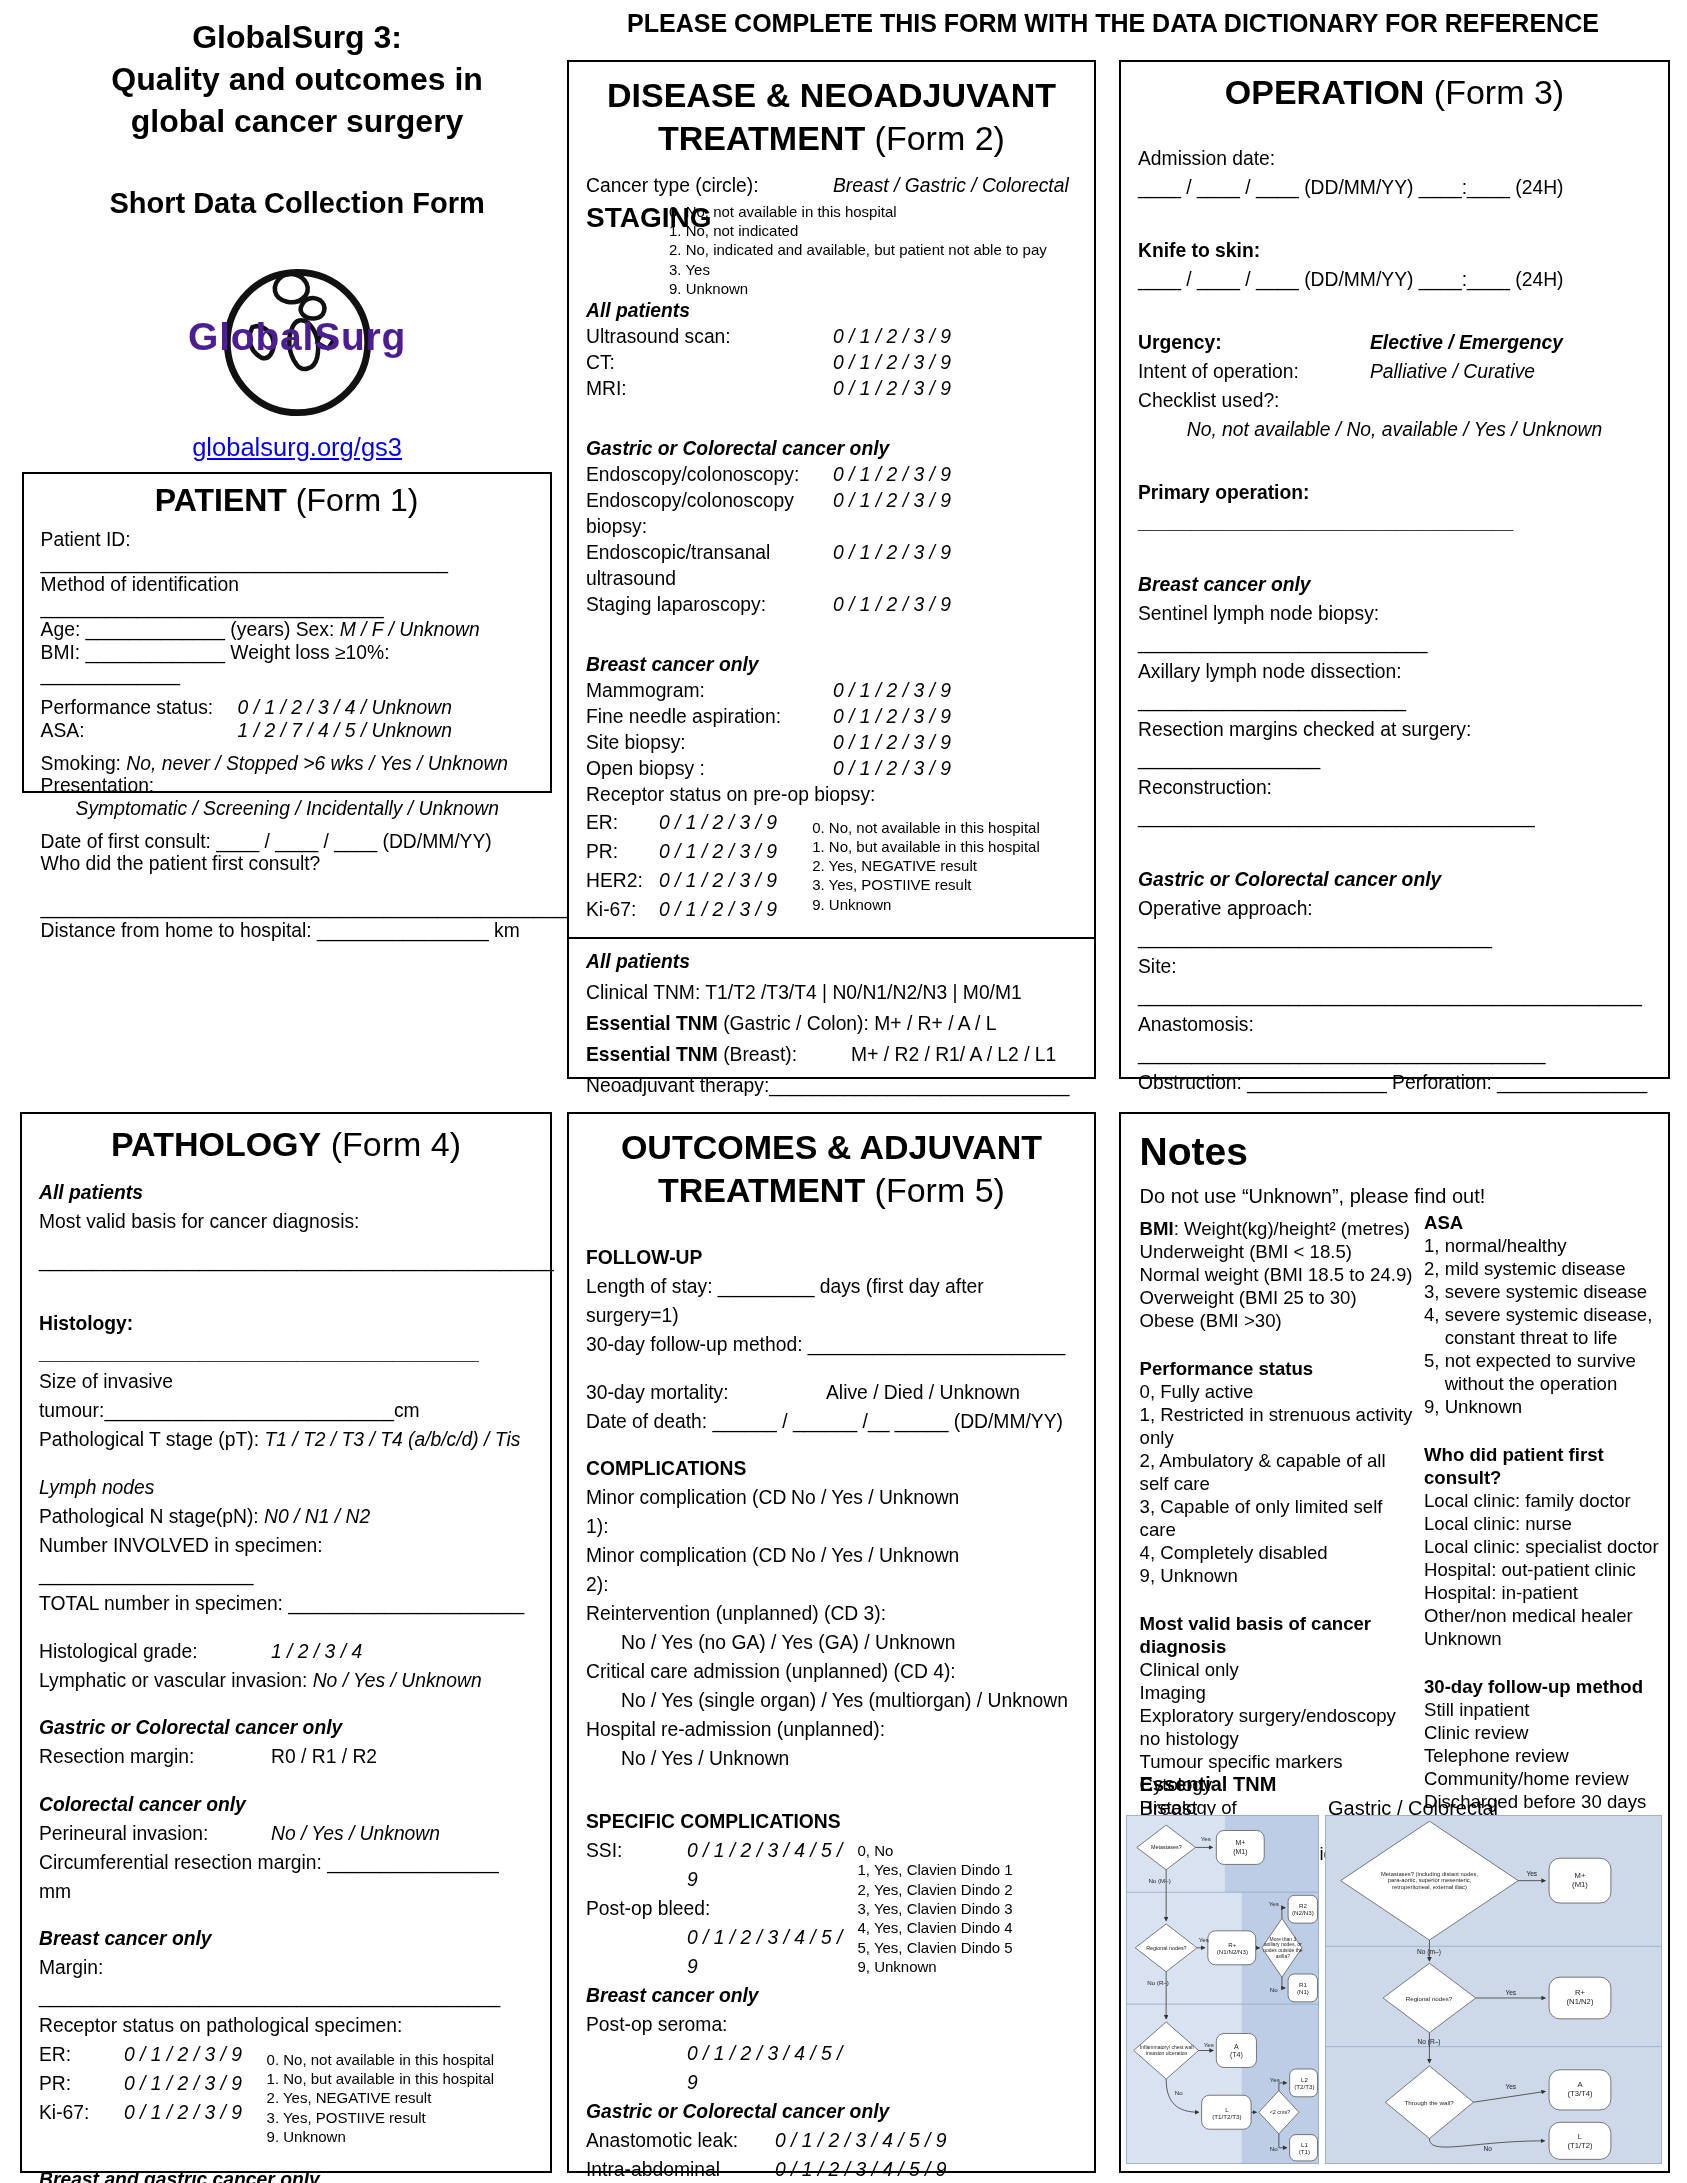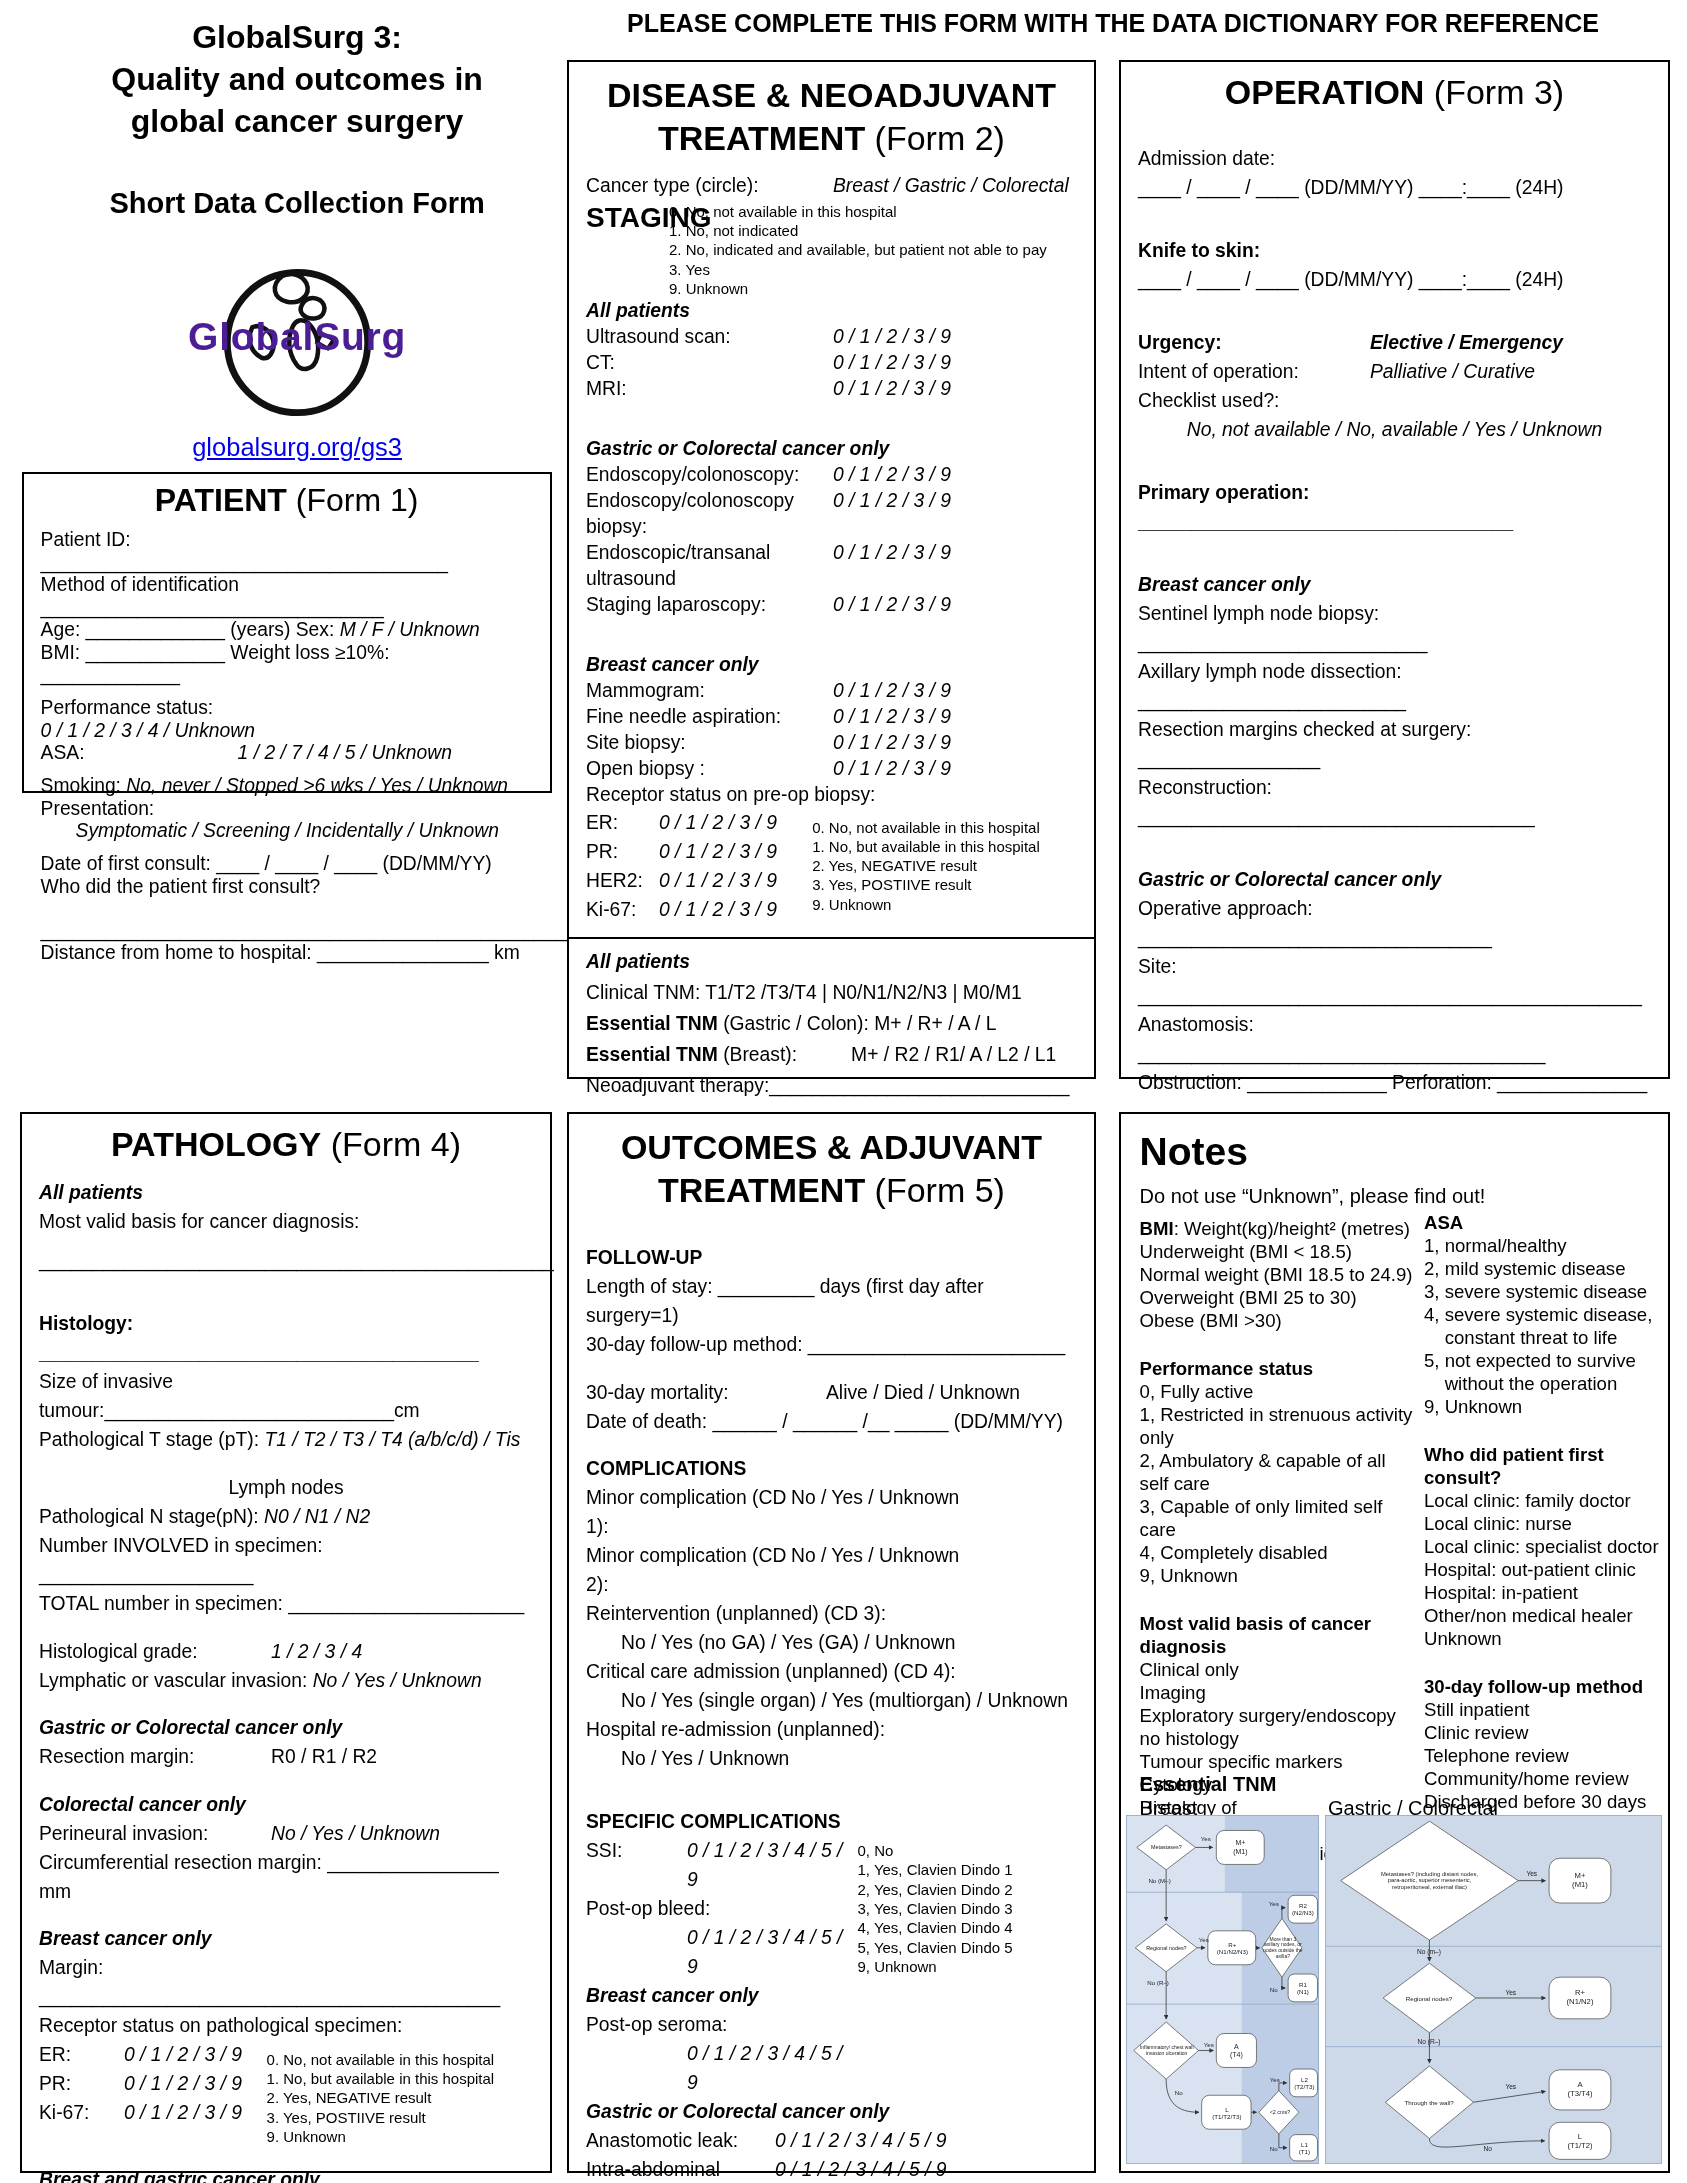--- a/index.html
+++ b/index.html
@@ -28,23 +28,23 @@
   .ptitle2b b{font-weight:bold;}
   .pbody{padding:1.5px 17px;font-size:19.3px;}
   .ln{line-height:22.4px;margin:0;}
   .row{display:flex;align-items:baseline;}
   .lbl{flex:none;}
   .w255{width:197px;}.w300{width:232px;}.w320{width:247px;}.w95{width:73px;}.w110{width:85px;}
   .w265{width:205px;}.w310{width:240px;}.w245{width:189px;}.w130{width:101px;}
   .opt{font-style:italic;}
   .optu{font-style:normal;}
   .sec{font-weight:bold;font-style:italic;}
-  .seci{text-align:center;}
+  .seci{font-style:italic;}
   .sh{font-weight:bold;}
-  .g1{margin-top:10.8px;flex-direction:column;}.g2{margin-top:18.6px;}.g3{margin-top:34px;font-weight:bold;}
+  .g1{margin-top:10.8px;}.g2{margin-top:18.6px;}.g3{margin-top:34px;font-weight:bold;}
   .leg{font-size:15px;line-height:19.3px;}
   .indent{padding-left:35px;}
   .center{text-align:center;}
   
   .f2 .ln{line-height:26px;}
   .staging{display:flex;margin-top:3.1px;}
   .staging .lbl{width:83px;font-weight:bold;font-size:28px;}
   .recwrap{display:flex;}
   .recrows{width:228px;}
   .recrows .ln{line-height:29px;}

